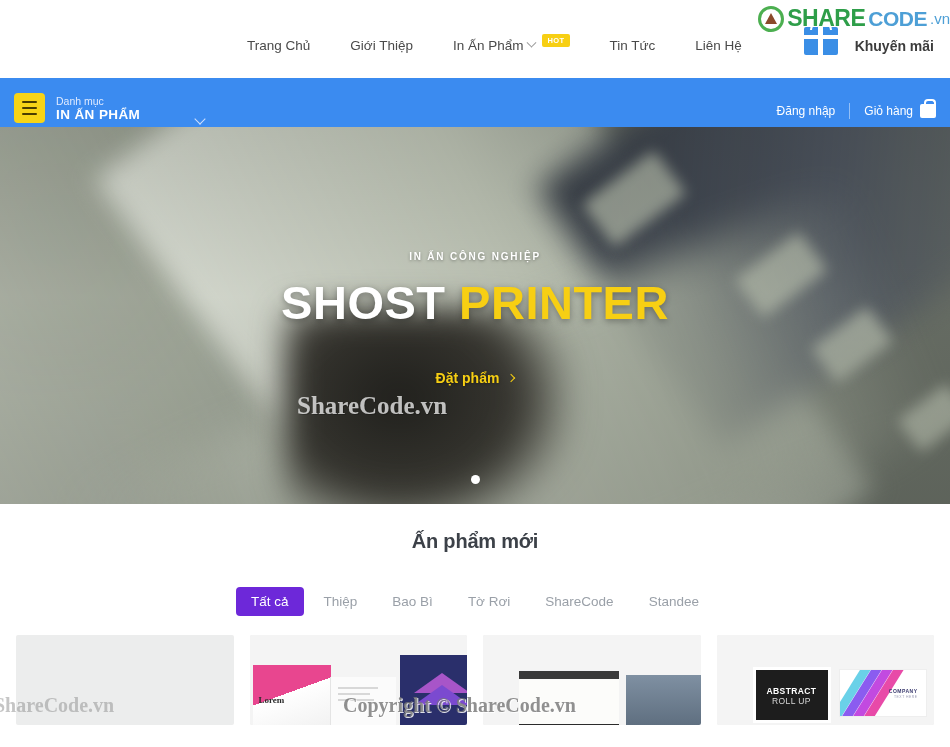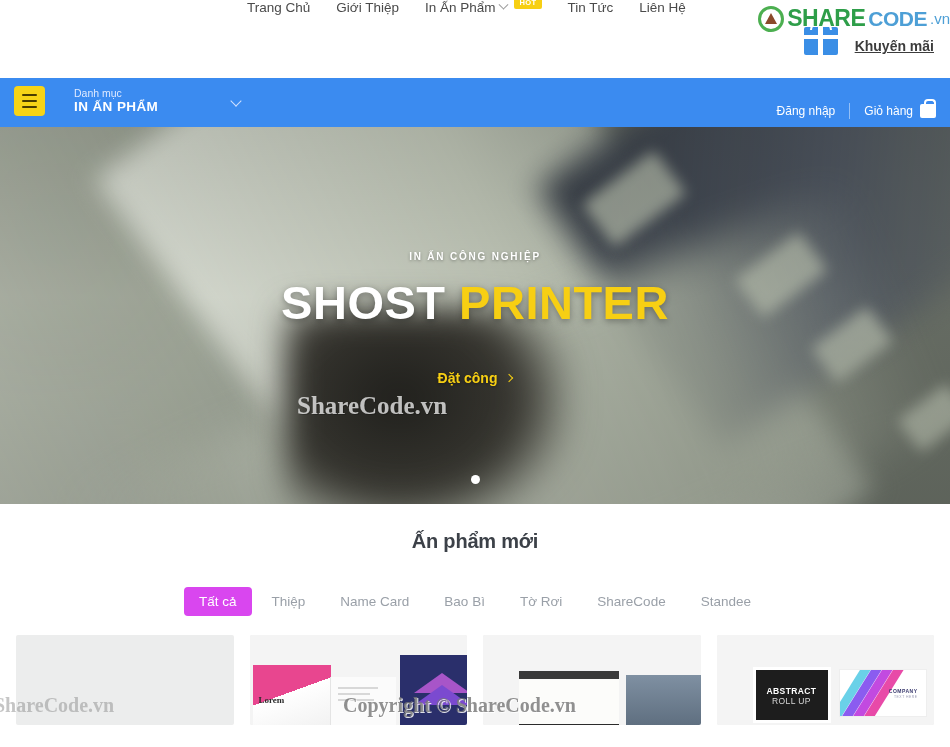--- a/index.html
+++ b/index.html
@@ -31,21 +31,21 @@
   .logo-text {
     font-size: 13.5px; font-weight: bold; color: #1f3fa0;
     letter-spacing: 0.3px; font-family: "Liberation Sans", sans-serif;
   }
   .logo-sub {
     font-size: 4px; color: #6d7fb5; letter-spacing: 1.4px; margin-top: 1px;
   }
 
   .main-nav {
     position: absolute; left: 247px; top: 0; height: 90px;
-    display: flex; align-items: flex-start; gap: 0;
+    display: flex; align-items: center; gap: 14px;
   }
   .nav-item {
     font-size: 13.5px; color: #4a4a4a; padding: 0 13px;
     display: flex; align-items: center; gap: 5px; cursor: pointer;
     white-space: nowrap;
   }
   .nav-item:first-child { padding-left: 0; }
   .chev {
     display: inline-block; width: 7px; height: 7px;
     border-right: 1.3px solid #9a9a9a; border-bottom: 1.3px solid #9a9a9a;
@@ -77,21 +77,20 @@
   }
   .gift-bow {
     position: absolute; left: 38px; top: 16px; width: 22px; height: 8px;
     border: 2.5px solid #ffffff; border-bottom: none;
     border-radius: 11px 11px 0 0;
   }
   .promo-label {
     position: absolute; right: 6px; top: 32px;
     font-size: 14px; font-weight: bold; color: #3c3c3c;
     font-family: "Liberation Sans", sans-serif;
-    text-decoration: underline;
   }
 
   
   .wm-header {
     position: absolute; right: 0px; top: 5px;
     display: flex; align-items: center; gap: 3px;
     pointer-events: none;
   }
   .wm-leaf {
     width: 26px; height: 26px; border-radius: 50%;
@@ -107,21 +106,21 @@
   .wm-code  { font-size: 21px; font-weight: bold; color: #4d9fd6; letter-spacing: -0.5px; }
   .wm-vn    { font-size: 15px; color: #4d9fd6; }
 
   
   .blue-bar {
     position: relative; height: 49px; background: #3b8bf0;
     display: flex; align-items: center;
   }
   .cat-block {
     position: absolute; left: 14px; top: 0; height: 45px;
-    display: flex; align-items: center; gap: 29px; cursor: pointer;
+    display: flex; align-items: flex-end; gap: 11px; cursor: pointer;
   }
   .burger {
     width: 31px; height: 30px; background: #f7d417; border-radius: 4px;
     display: flex; flex-direction: column; align-items: center; justify-content: center; gap: 4px;
   }
   .burger span { display: block; width: 15px; height: 2px; background: #4a3d00; border-radius: 1px; }
   .cat-texts { line-height: 1.15; }
   .cat-small { font-size: 10.5px; color: #dfeaff; }
   .cat-big { font-size: 13.5px; font-weight: bold; color: #ffffff; letter-spacing: 0.4px; }
   .cat-chev {
@@ -282,21 +281,21 @@
   .section-sub {
     margin-top: 21px; font-size: 13.5px; color: #6f7780;
   }
   .tabs {
     margin-top: 34px; display: flex; align-items: center; justify-content: center; gap: 5px;
   }
   .tab {
     font-size: 13.5px; color: #9aa0a8; padding: 7px 15px; border-radius: 4px;
     cursor: pointer; white-space: nowrap;
   }
-  .tab.active { background: #d946ef; color: #ffffff; font-weight: normal; }
+  .tab.active { background: #6d28d9; color: #ffffff; font-weight: normal; }
 
   
   .grid {
     margin-top: 19px; display: grid; grid-template-columns: repeat(4, 1fr);
     gap: 16px; padding: 0 16px;
   }
   .card {
     background: #eceded; height: 90px; border-radius: 2px; overflow: hidden;
     position: relative; cursor: pointer;
   }
@@ -460,37 +459,36 @@
 
     <div class="wm-hero">ShareCode.vn</div>
 
     <div class="hero-content">
       <div class="hero-kicker">IN ẤN CÔNG NGHIỆP</div>
       <div class="hero-title">
         <span class="w">SHOST</span>
         <span class="y">PRINTER</span>
       </div>
       <div class="hero-cta">
-        <span>Đặt công</span>
+        <span>Đặt phẩm</span>
         <span class="arrow"></span>
       </div>
     </div>
 
     <div class="hero-dots">
       <div class="dot"></div>
     </div>
   </div>
 
   <div class="section">
     <div class="section-title">Ấn phẩm mới</div>
 
     <div class="tabs">
       <div class="tab active">Tất cả</div>
       <div class="tab">Thiệp</div>
-      <div class="tab">Name Card</div>
       <div class="tab">Bao Bì</div>
       <div class="tab">Tờ Rơi</div>
       <div class="tab">ShareCode</div>
       <div class="tab">Standee</div>
     </div>
 
     <div class="grid">
 
       <div class="card">
         

